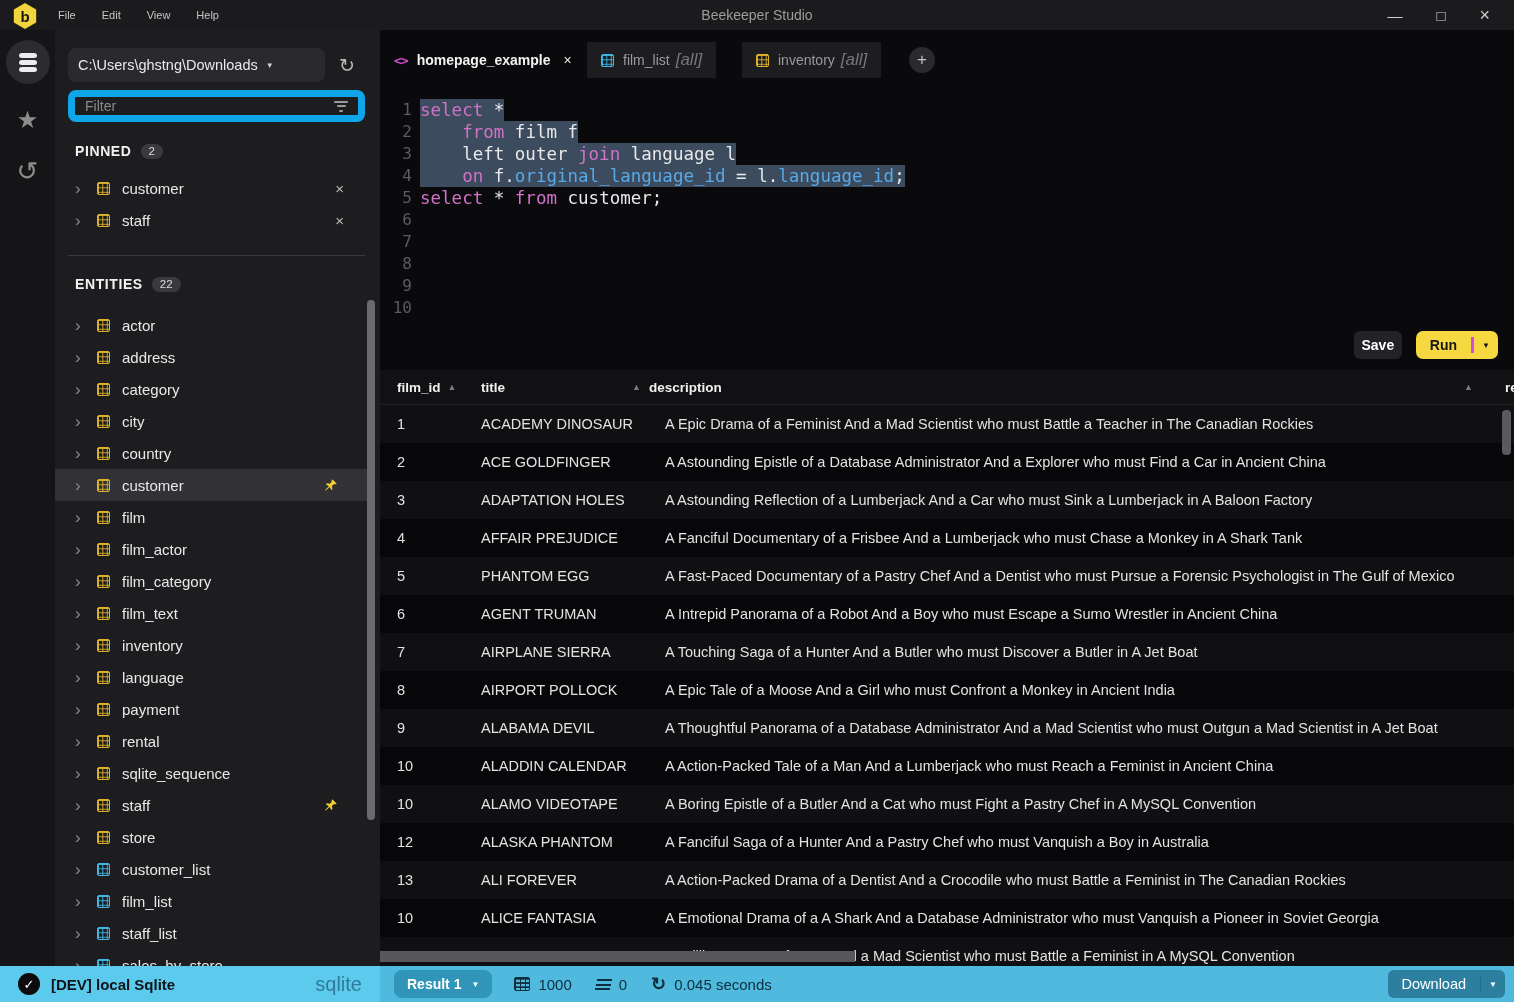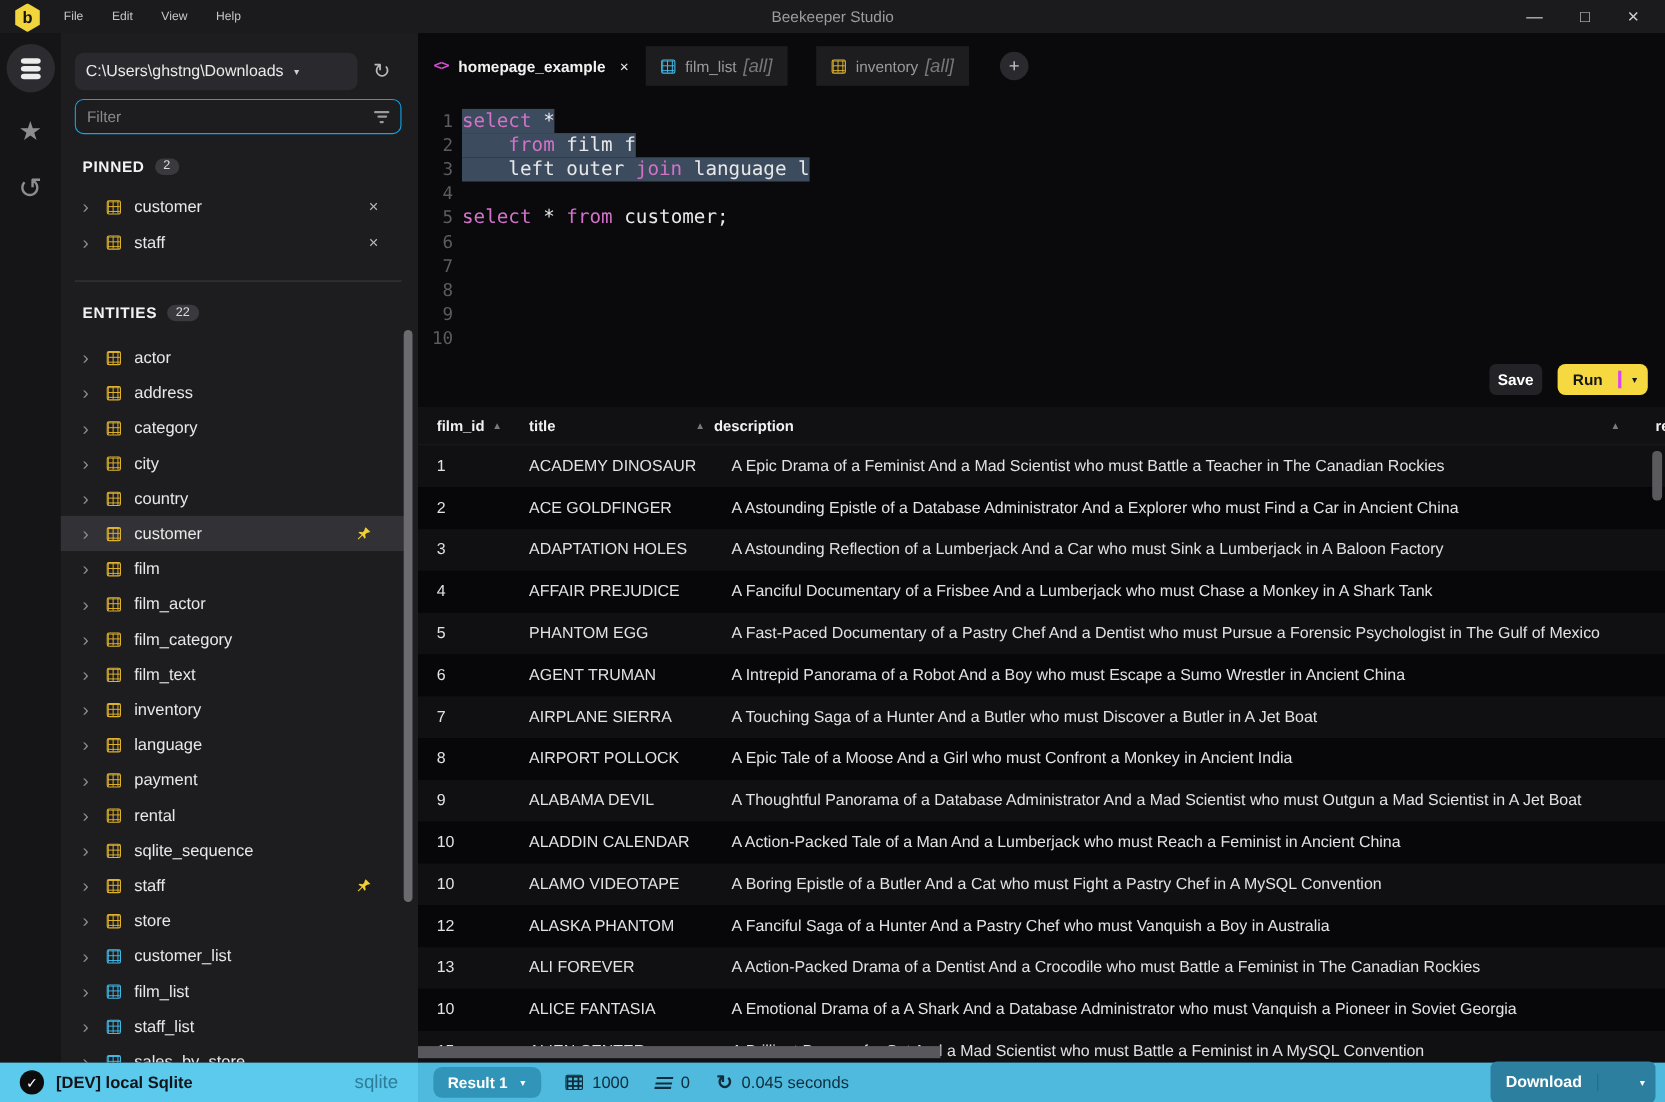--- a/index.html
+++ b/index.html
@@ -31,21 +31,21 @@
   .rail-icon.hist{ font-size:26px; margin-top:26px; }
 
   
   .sidebar{ position:absolute; left:55px; top:30px; width:325px; height:936px; background:#1d1d20; overflow:hidden; }
   .conn-row{ position:absolute; left:13px; top:18px; width:300px; height:34px; display:flex; align-items:center; }
   .conn-box{ width:257px; height:34px; background:#2a2a2e; border-radius:8px; display:flex; align-items:center;
              padding:0 10px; gap:8px; }
   .conn-text{ color:#e9e9e9; font-size:14.5px; white-space:nowrap; overflow:hidden; max-width:206px; }
   .caret{ font-size:8px; color:#cfcfcf; }
   .refresh{ margin-left:14px; color:#b9b9b9; font-size:19px; }
-  .filter-row{ position:absolute; left:13px; top:60px; width:297px; height:32px; border:1px solid #0ea5e9;
+  .filter-row{ position:absolute; left:13px; top:60px; width:297px; height:32px; border:7px solid #0ea5e9;
                border-radius:8px; display:flex; align-items:center; padding:0 10px;gap:12px; }
   .filter-input{ flex:1; background:transparent; border:none; outline:none; color:#ddd; font-size:14px;
                  font-family:"Liberation Sans", sans-serif; }
   .filter-input::placeholder{ color:#8a8a8a; }
   .funnel{ display:inline-flex; flex-direction:column; align-items:center; gap:2.5px; }
   .funnel i{ display:block; height:2px; background:#9a9a9a; border-radius:1px; }
   .funnel i:nth-child(1){ width:14px; } .funnel i:nth-child(2){ width:9px; } .funnel i:nth-child(3){ width:4px; }
 
   .side-header{ position:absolute; left:20px; display:flex; align-items:center; gap:9px; }
   .side-header .hd{ color:#f2f2f2; font-size:14px; font-weight:bold; letter-spacing:.6px; }
@@ -113,35 +113,35 @@
   .rrow .c3{ padding-left:16px; white-space:nowrap; overflow:hidden; }
   .vscroll{ position:absolute; right:3px; top:380px; width:9px; height:45px; background:#5a5a5e; border-radius:4px; }
   .hscroll{ position:absolute; left:0; top:921px; width:475px; height:11px; background:#58585c; }
 
   
   .statusbar{ position:absolute; left:0; top:966px; width:1514px; height:36px; display:flex; }
   .status-left{ width:380px; background:#5bcaec; display:flex; align-items:center; padding:0 18px; }
   .check-circle{ width:22px; height:22px; border-radius:50%; background:#0c0c0c; color:#fff; font-size:13px;
                  display:flex; align-items:center; justify-content:center; flex:none; }
   .conn-name{ margin-left:11px; color:#101418; font-size:15px; font-weight:bold; }
-  .dialect{ margin-left:auto; color:#2e7c99; font-size:17px; }
+  .dialect{ margin-left:auto; color:#2e7c99; font-size:20px; }
   .status-right{ flex:1; background:#4fbade; display:flex; align-items:center; padding:0 9px 0 14px; color:#0e2d3d; }
   .result-pill{ height:28px; background:#3095b8; border-radius:8px; color:#fff; font-size:14px; font-weight:bold;
                 display:flex; align-items:center; gap:10px; padding:0 13px; }
   .result-pill .caret{ color:#fff; }
   .stat{ display:flex; align-items:center; gap:8px; font-size:15px; }
   .stat-grid{ width:16px; height:14px; border-radius:2px; border:1.8px solid #0e2d3d;
               background-image:linear-gradient(#0e2d3d 1.4px, transparent 1.4px),
                                linear-gradient(90deg,#0e2d3d 1.4px, transparent 1.4px);
               background-size:5px 4.2px; }
   .rows-icon{ width:15px; height:11px; border-top:2px solid #0e2d3d; border-bottom:2px solid #0e2d3d; position:relative; transform:skewX(-12deg); }
   .rows-icon::after{ content:""; position:absolute; left:0; right:0; top:3px; height:2px; background:#0e2d3d; }
   .clock-glyph{ font-size:18px; font-weight:bold; line-height:1; }
-  .btn-download{ margin-left:auto; height:38px; background:#2d7fa0; border-radius:6px; color:#fff; font-size:14.5px;
-                 font-weight:bold; display:flex; align-items:center;gap:28px; }
+  .btn-download{ margin-left:auto; height:28px; background:#2d7fa0; border-radius:6px; color:#fff; font-size:14.5px;
+                 font-weight:normal; display:flex; align-items:center; }
   .btn-download .dl-main{ padding:0 14px; border-right:1px solid #256c89; }
   .btn-download .dl-caret{ padding:0 8px; font-size:8px; }
 </style>
 </head>
 <body>
 
 <div class="app">
 
   <div class="titlebar">
     <div class="logo">b</div>
@@ -360,20 +360,21 @@
         <div class="code-line">
           <span class="gutter">2</span>
           <span class="code-text sel"><span class="tok-pl">    </span><span class="tok-kw">from</span><span class="tok-pl"> film f</span></span>
         </div>
         <div class="code-line">
           <span class="gutter">3</span>
           <span class="code-text sel"><span class="tok-pl">    left outer </span><span class="tok-kw">join</span><span class="tok-pl"> language l</span></span>
         </div>
         <div class="code-line">
           <span class="gutter">4</span>
+          <span class="code-text sel"><span class="tok-pl">    </span><span class="tok-kw">on</span><span class="tok-pl"> f.</span><span class="tok-fd">original_language_id</span><span class="tok-pl"> = l.</span><span class="tok-fd">language_id</span><span class="tok-pl">;</span></span>
         </div>
         <div class="code-line">
           <span class="gutter">5</span>
           <span class="code-text"><span class="tok-kw">select</span><span class="tok-pl"> * </span><span class="tok-kw">from</span><span class="tok-pl"> customer;</span></span>
         </div>
         <div class="code-line">
           <span class="gutter">6</span>
         </div>
         <div class="code-line">
           <span class="gutter">7</span>

